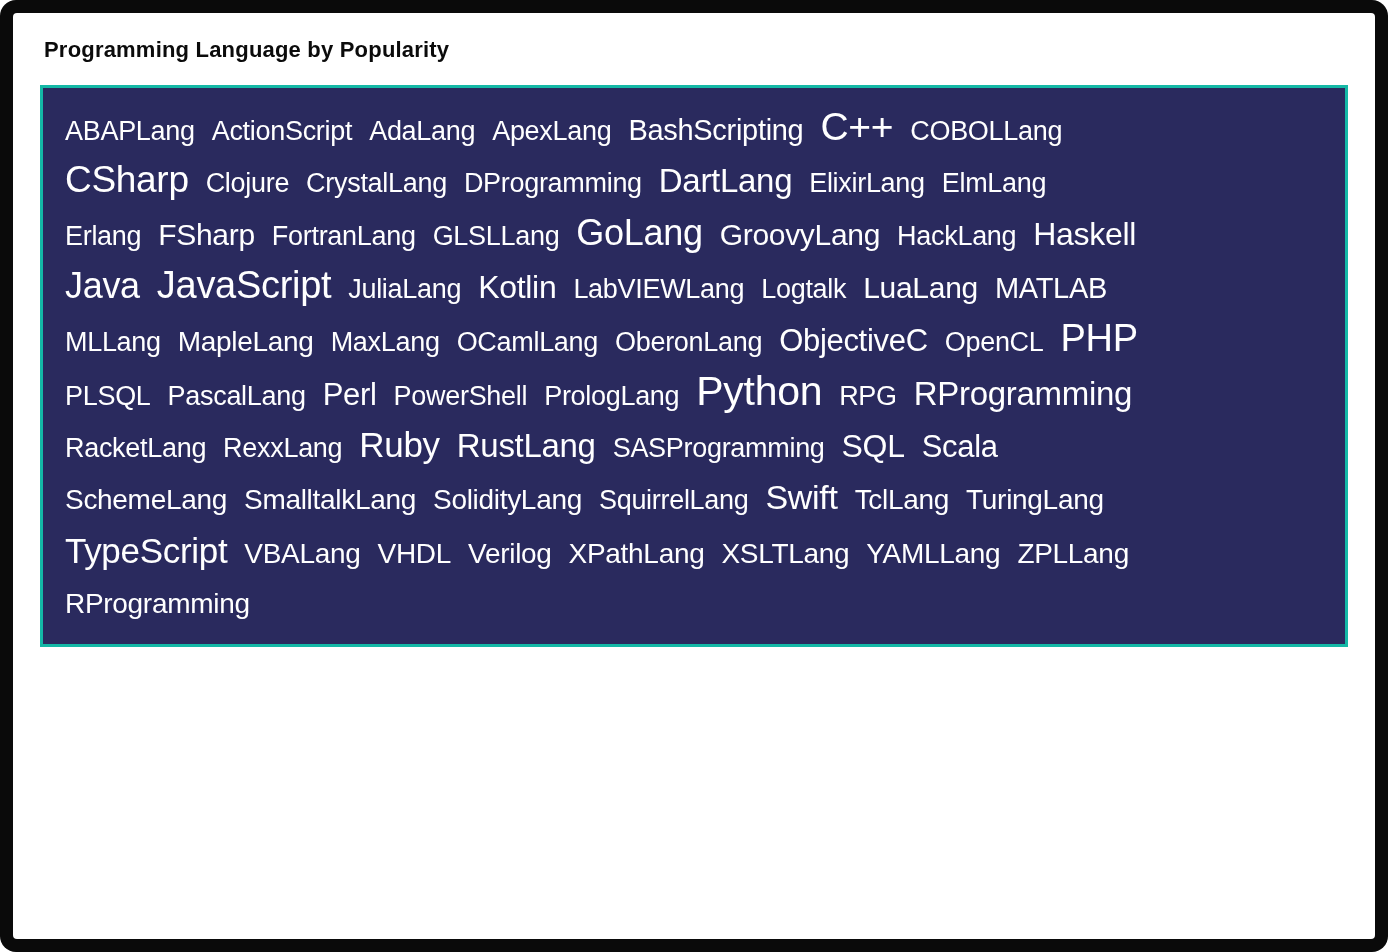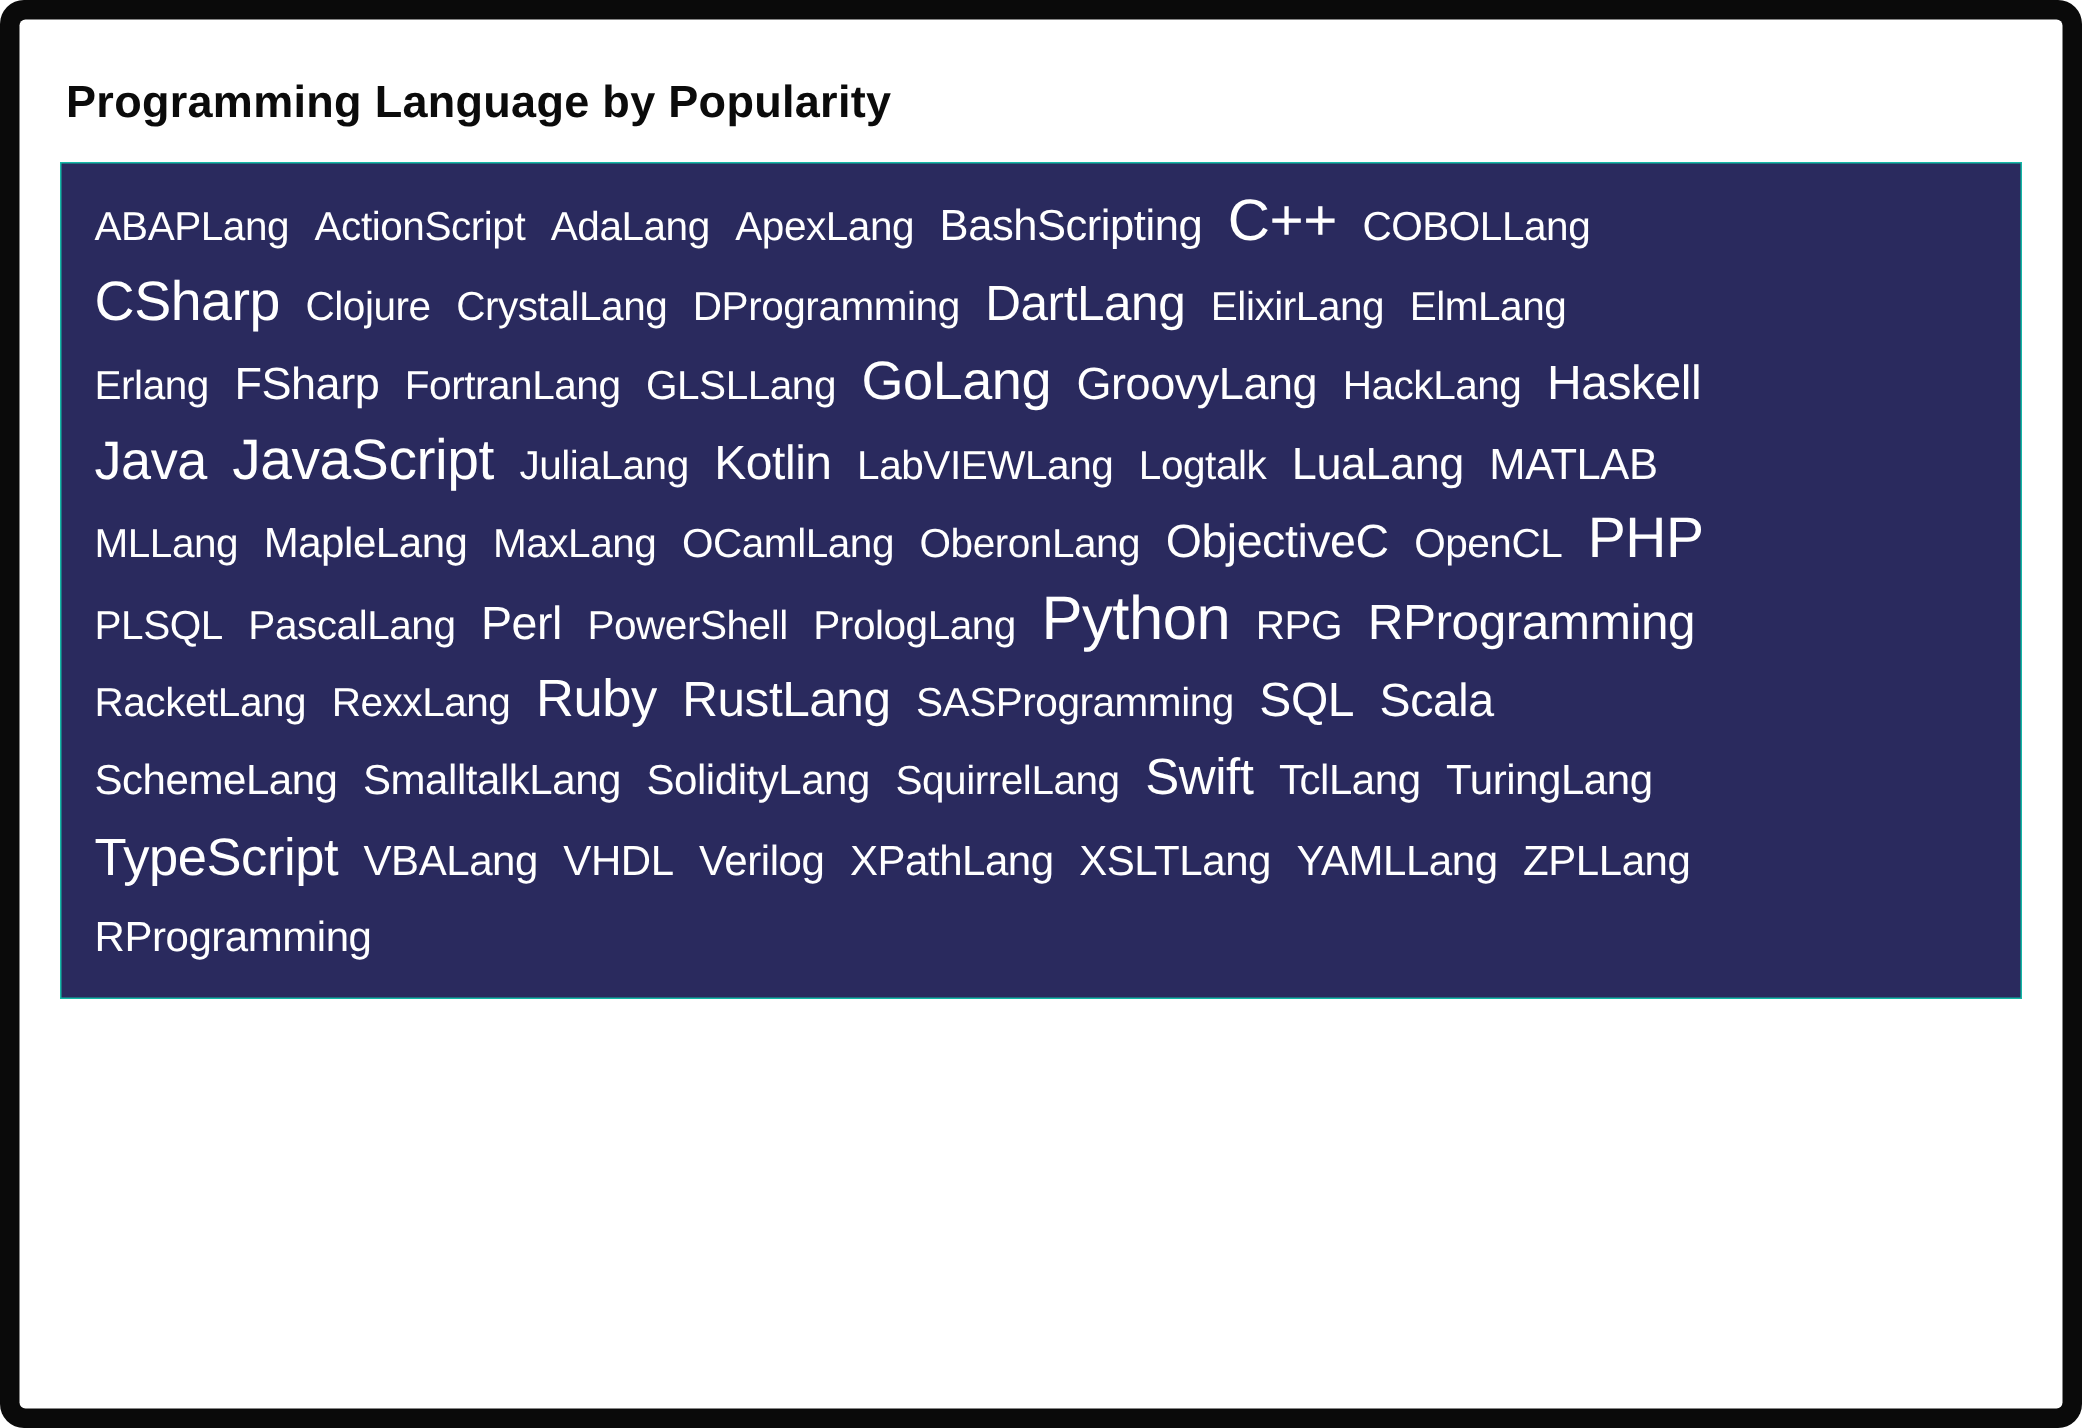--- a/index.html
+++ b/index.html
@@ -21,31 +21,31 @@
   }
   .card {
     box-sizing: border-box;
     width: 100%;
     height: 100%;
     background: #ffffff;
     border-radius: 4px;
     padding: 24px 27px;
   }
   .page-title {
-    margin: 15px 0 22px 4px;
-    font-size: 30px;
+    margin: 0 0 22px 4px;
+    font-size: 22px;
     font-weight: bold;
     color: #0b0b0b;
     letter-spacing: 0.2px;
   }
   .cloud {
     box-sizing: border-box;
     width: 1308px;
     min-height: 548px;
-    border: 1px solid #14b8a6;
+    border: 3px solid #14b8a6;
     padding: 12px 22px 14px 22px;
   }
   .cloud-row {
     white-space: nowrap;
     line-height: 53px;
     height: 53px;
   }
   .cloud-word {
     color: #ffffff;
     font-weight: 500;

